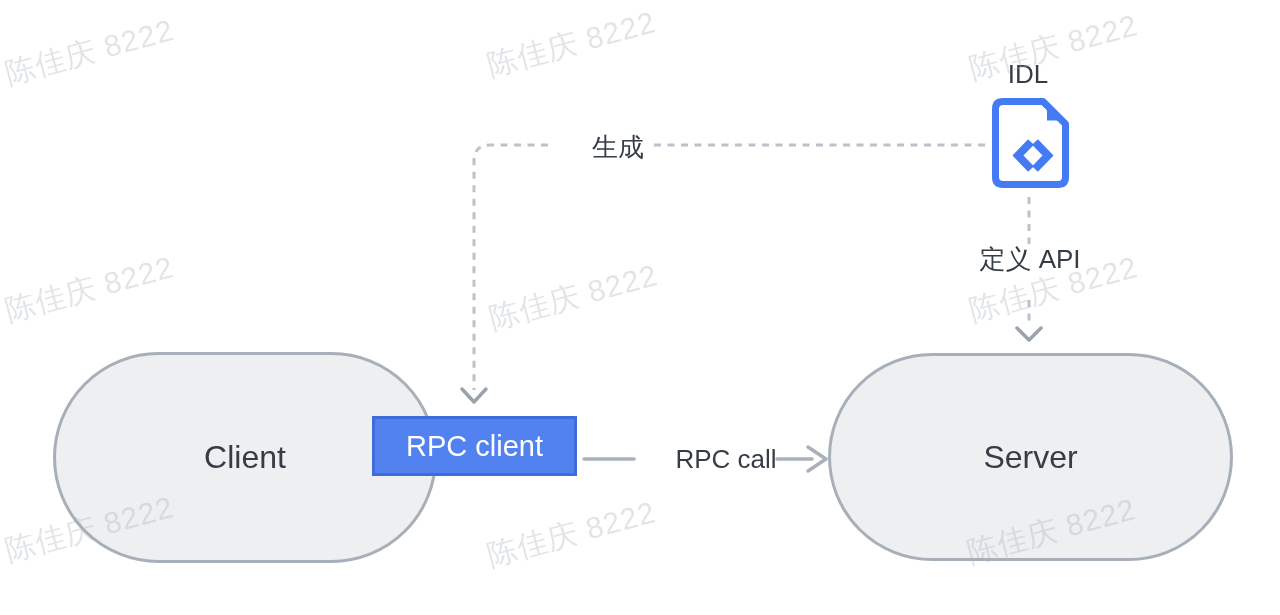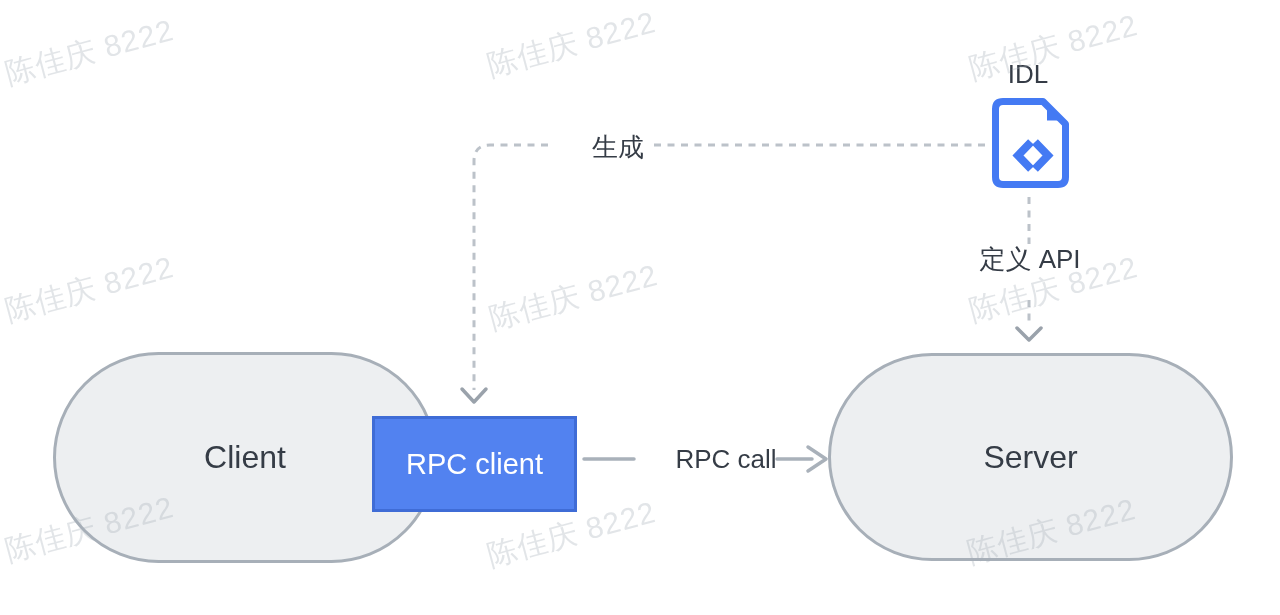--- a/index.html
+++ b/index.html
@@ -30,21 +30,21 @@
     box-sizing: border-box;
     color: #353c46;
     font-size: 32px;
   }
   .pill-client { left: 53px; top: 352px; width: 384px; height: 211px; }
   .pill-server { left: 828px; top: 353px; width: 405px; height: 208px; }
   .rpc-box {
     position: absolute;
     z-index: 3;
     left: 372px; top: 416px;
-    width: 205px; height: 96px;
+    width: 205px; height: 60px;
     background: #5282f0;
     border: 3px solid #3f6cd6;
     box-sizing: border-box;
     display: flex;
     align-items: center;
     justify-content: center;
     color: #ffffff;
     font-size: 29px;
   }
   .lbl {

